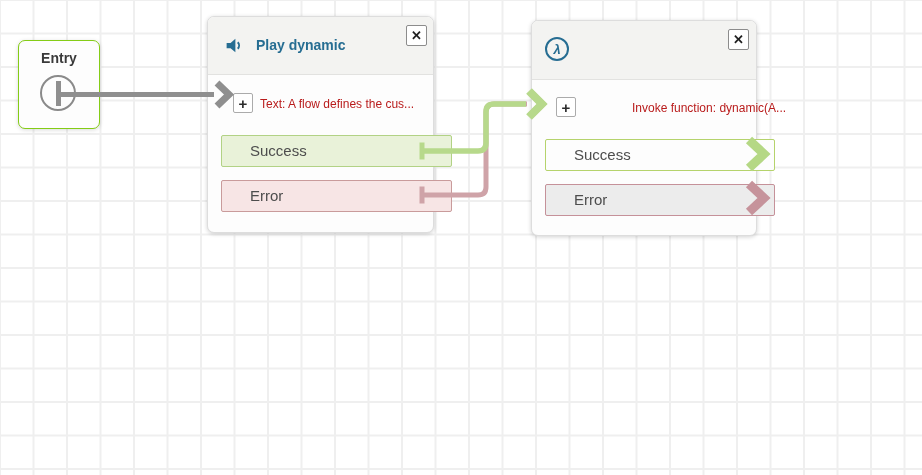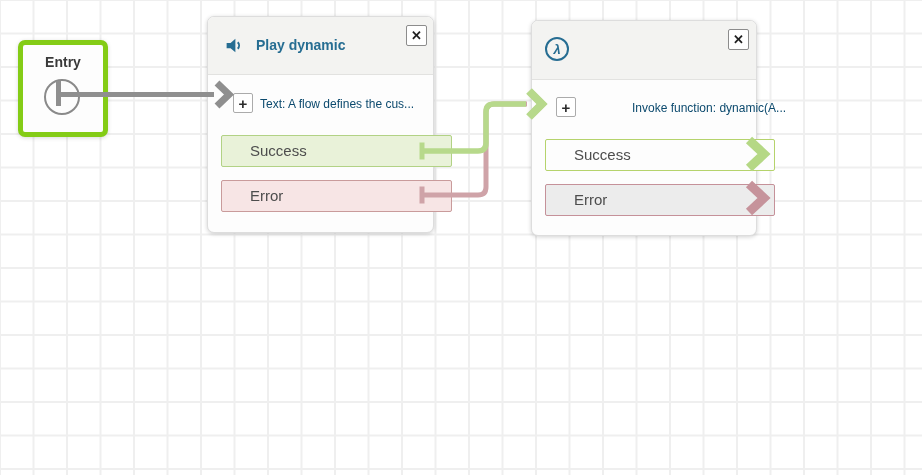--- a/index.html
+++ b/index.html
@@ -32,30 +32,30 @@
     display:flex;align-items:center;justify-content:center;
     font-size:13px;font-weight:bold;color:#1f1f1f;cursor:pointer;padding:0;
   }
   .add-btn{
     position:absolute;width:20px;height:20px;box-sizing:border-box;
     background:#ffffff;border:1px solid #ababab;border-radius:2px;
     display:flex;align-items:center;justify-content:center;
     font-size:15px;font-weight:bold;color:#2b2b2b;cursor:pointer;padding:0;
   }
   .body-text{
-    position:absolute;font-size:12px;color:#0c4a6e;white-space:nowrap;
+    position:absolute;font-size:12px;color:#b91c1c;white-space:nowrap;
   }
   .out-bar{
     position:absolute;left:13px;height:30px;box-sizing:content-box;
     border:1px solid;border-radius:2px;
     font-size:15px;color:#4d4d4d;line-height:30px;padding-left:28px;
   }
   .entry-node{
     position:absolute;left:18px;top:40px;width:80px;height:87px;
-    background:#fdfdfd;border:5px solid #84cc16;border-radius:7px;
+    background:#fdfdfd;border:1px solid #84cc16;border-radius:7px;
     box-shadow:0 1px 4px rgba(0,0,0,.15);
   }
   .entry-label{
     margin-top:9px;text-align:center;font-size:14px;font-weight:bold;color:#3a3a3a;
   }
   .entry-port{
     position:absolute;left:21px;top:34px;width:36px;height:36px;box-sizing:border-box;
     border:2.5px solid #8a8a8a;border-radius:50%;background:transparent;
   }
   .icon-circle{

